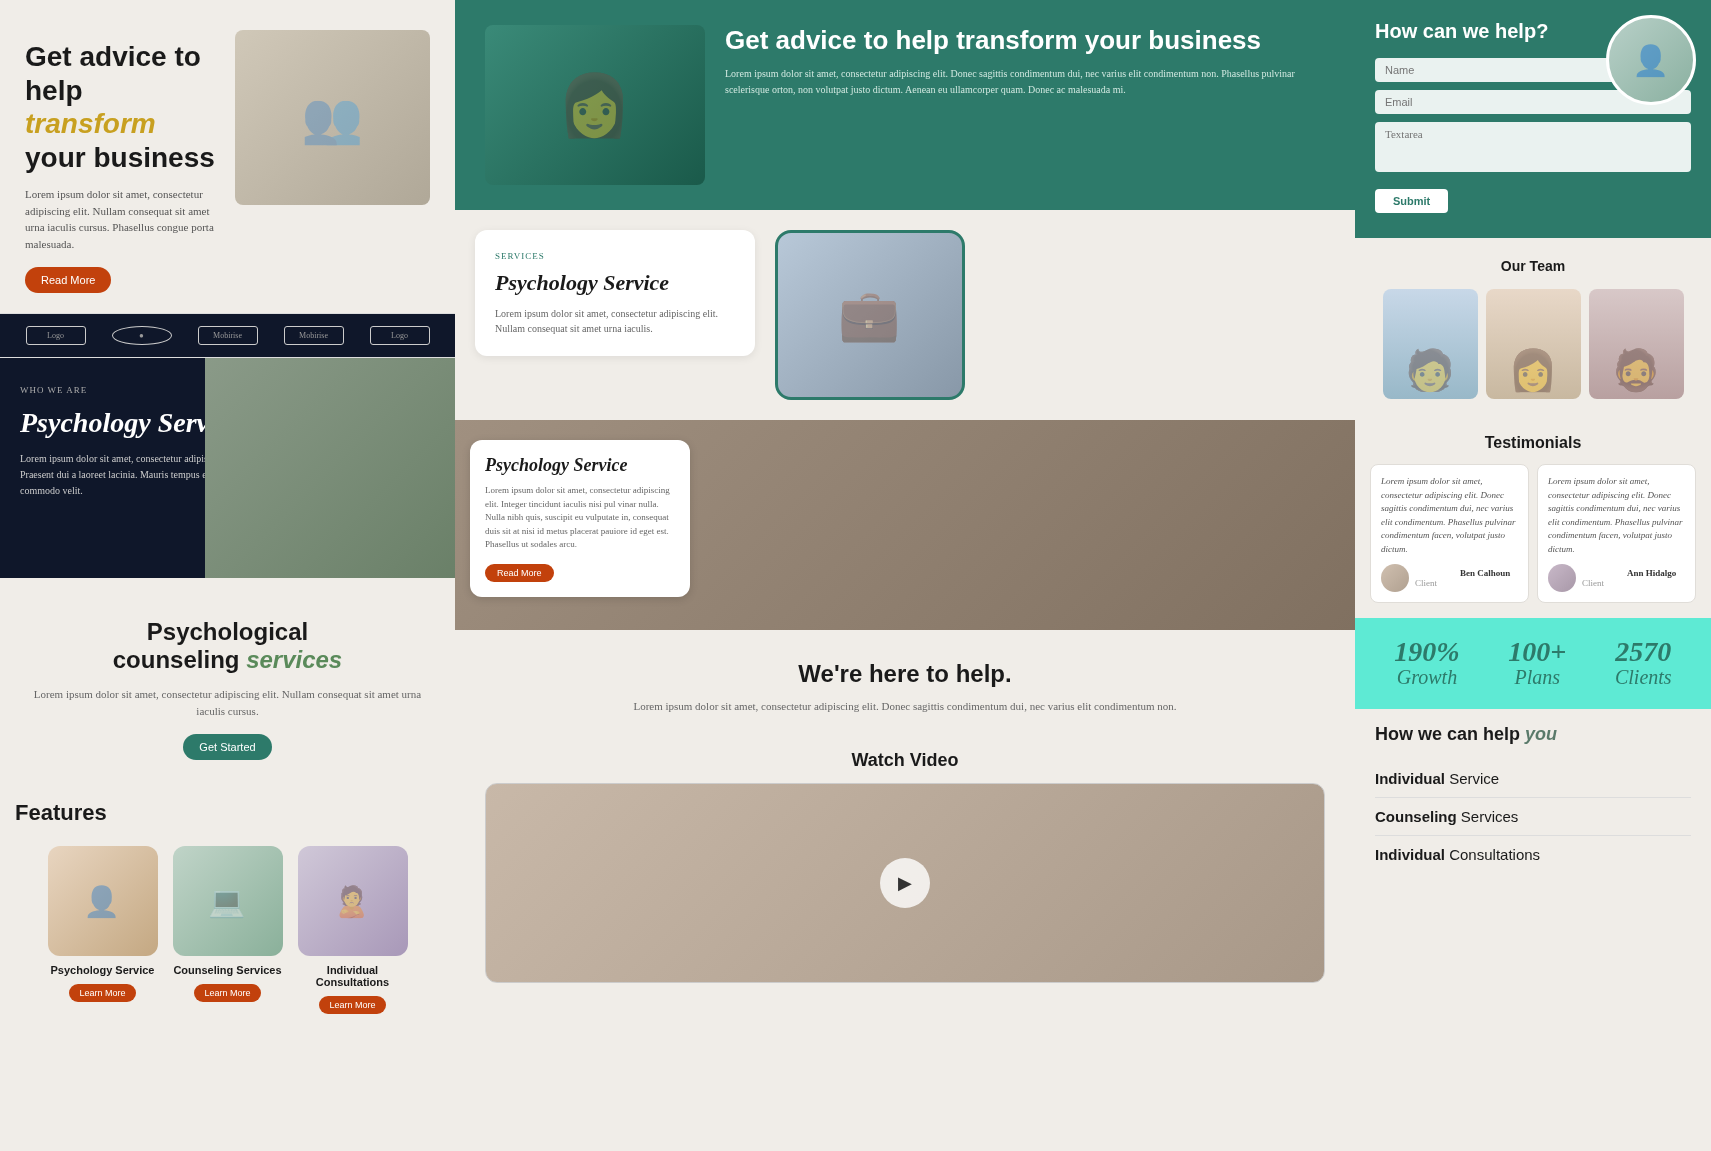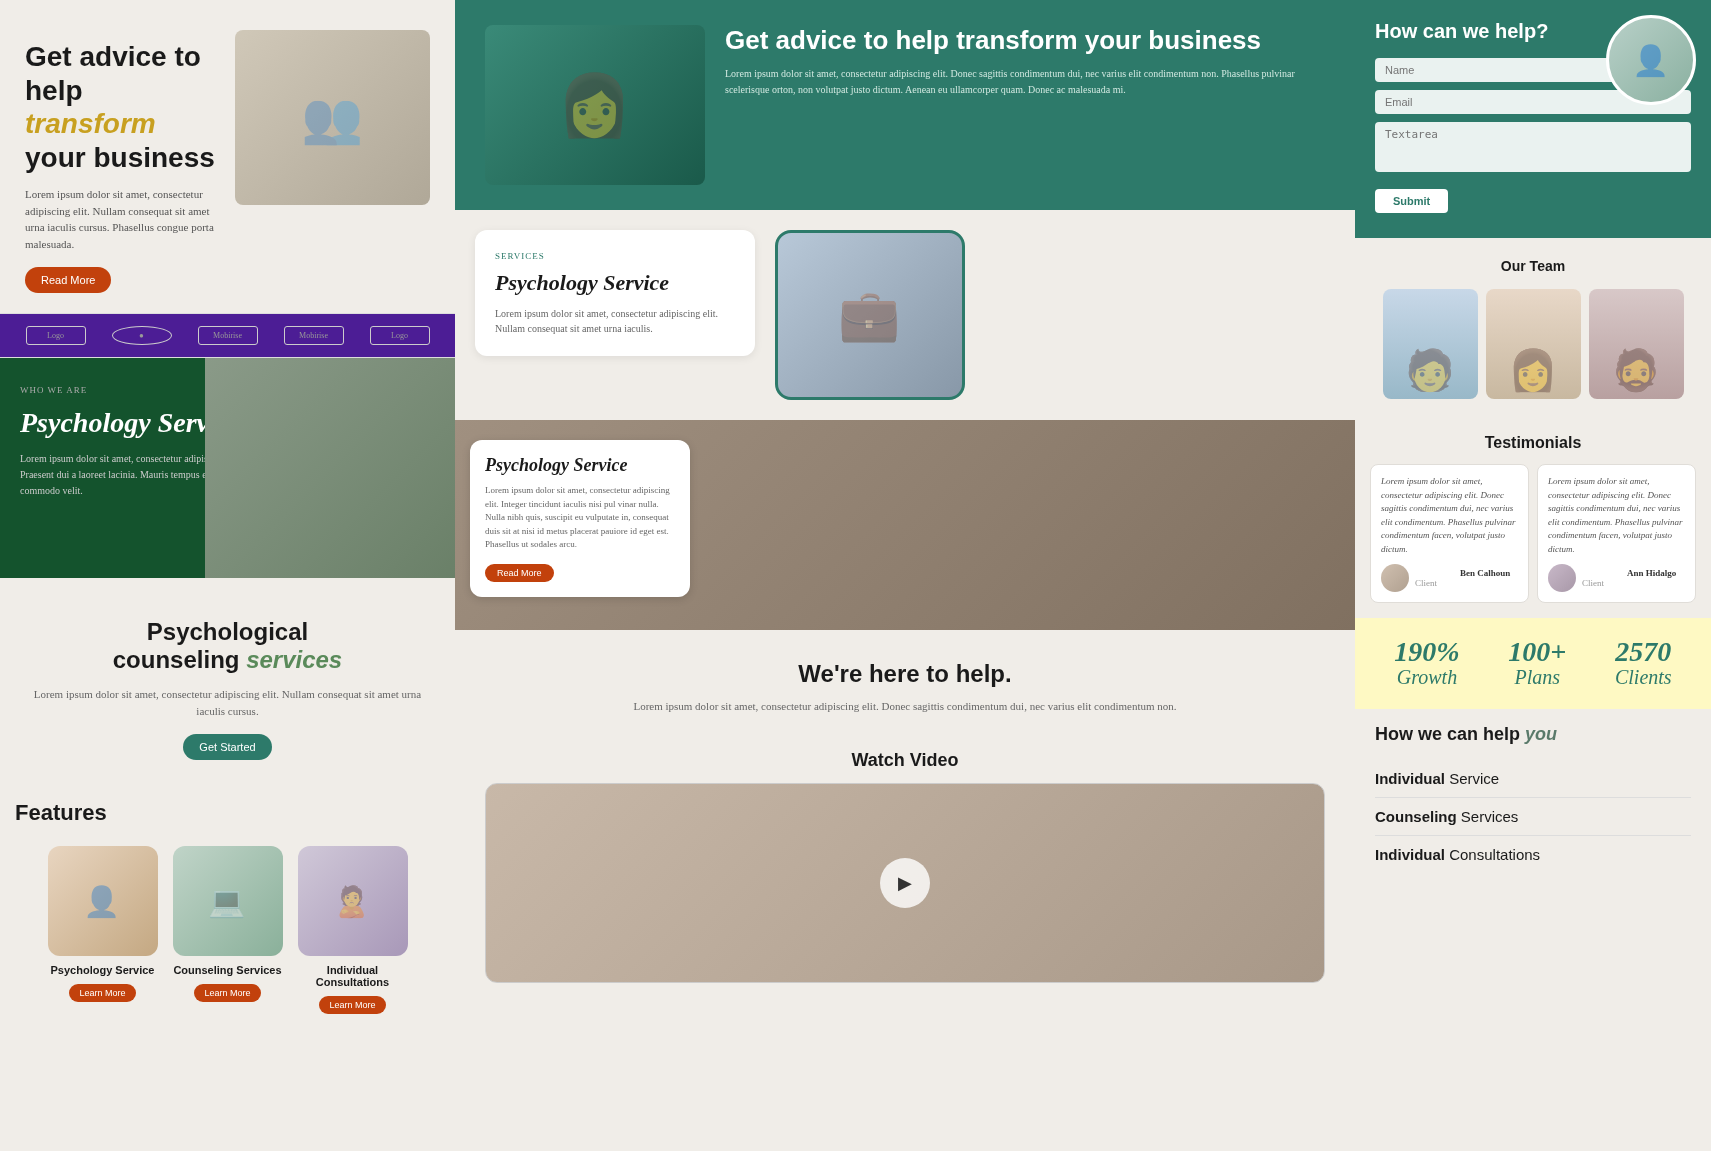--- a/index.html
+++ b/index.html
@@ -64,39 +64,39 @@
       cursor: pointer;
       display: inline-block;
     }
 
     
     .logos-row {
       display: flex;
       align-items: center;
       justify-content: space-around;
       padding: 12px 15px;
-      background: #4c1d95;
+      background: #0f172a;
       border-top: 1px solid #ddd;
       border-bottom: 1px solid #ddd;
       flex-wrap: wrap;
       gap: 5px;
     }
     .logo-item {
       font-size: 9px;
       color: #999;
       text-align: center;
       padding: 2px 5px;
       border: 1px solid #ccc;
       border-radius: 3px;
       min-width: 60px;
     }
 
     
     .psych-dark-block {
-      background: #14532d;
+      background: #0f172a;
       color: #fff;
       padding: 25px 20px;
       position: relative;
       min-height: 200px;
       overflow: hidden;
     }
     .psych-dark-block .who-we-are {
       font-size: 9px;
       letter-spacing: 1px;
       color: #aaa;
@@ -364,20 +364,21 @@
       padding: 6px 10px;
       border: none;
       border-radius: 4px;
       font-size: 11px;
       background: rgba(255,255,255,0.9);
       color: #333;
     }
     .form-field textarea {
       height: 50px;
       resize: none;
+      font-family: Liberation Serif, serif;
     }
     .submit-btn {
       background: #fff;
       color: #2d7a6a;
       border: none;
       padding: 6px 18px;
       border-radius: 4px;
       font-size: 11px;
       cursor: pointer;
       margin-top: 5px;
@@ -465,21 +466,21 @@
     }
     .author-info span {
       display: block;
       font-size: 9px;
     }
     .author-name { font-weight: bold; color: #333; margin-left: 45px; }
     .author-title { color: #999; }
 
     
     .stats-block {
-      background: #fef9c3;
+      background: #5eead4;
       padding: 20px 15px;
       display: flex;
       justify-content: space-around;
       align-items: center;
     }
     .stat-item {
       text-align: center;
     }
     .stat-item .stat-number {
       font-size: 28px;

